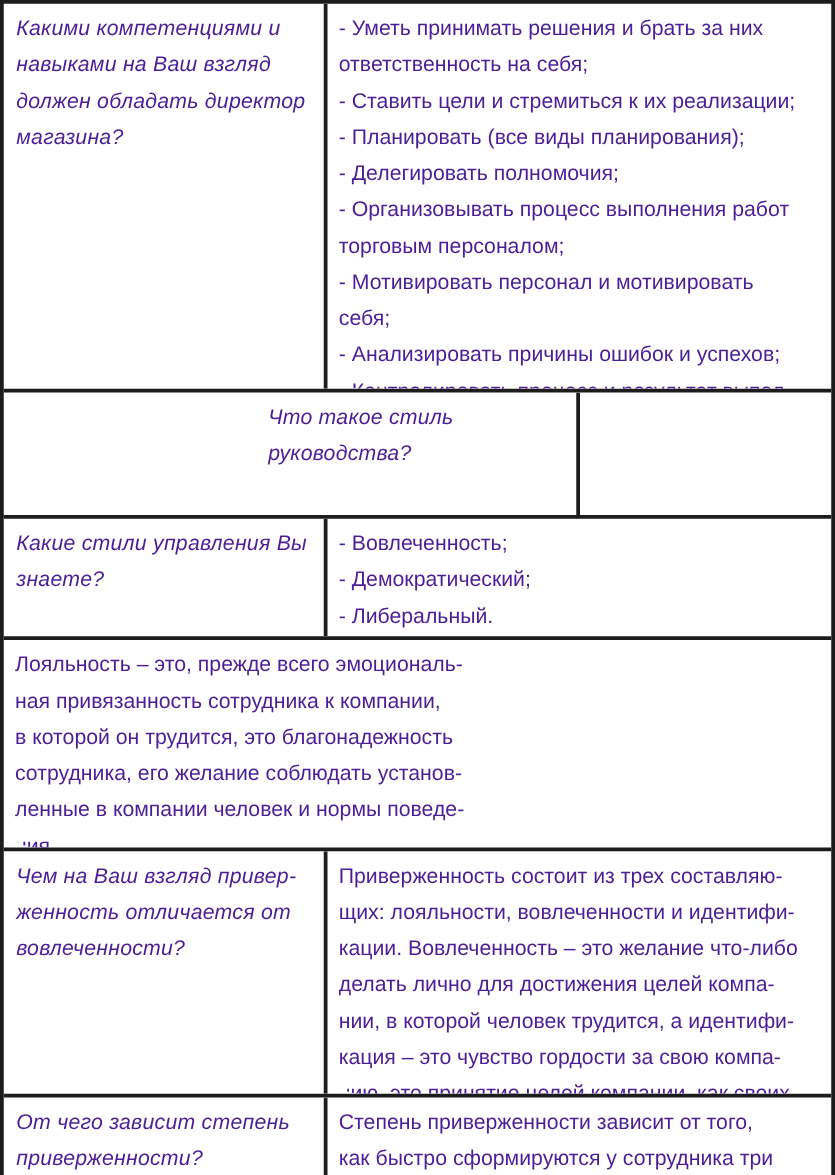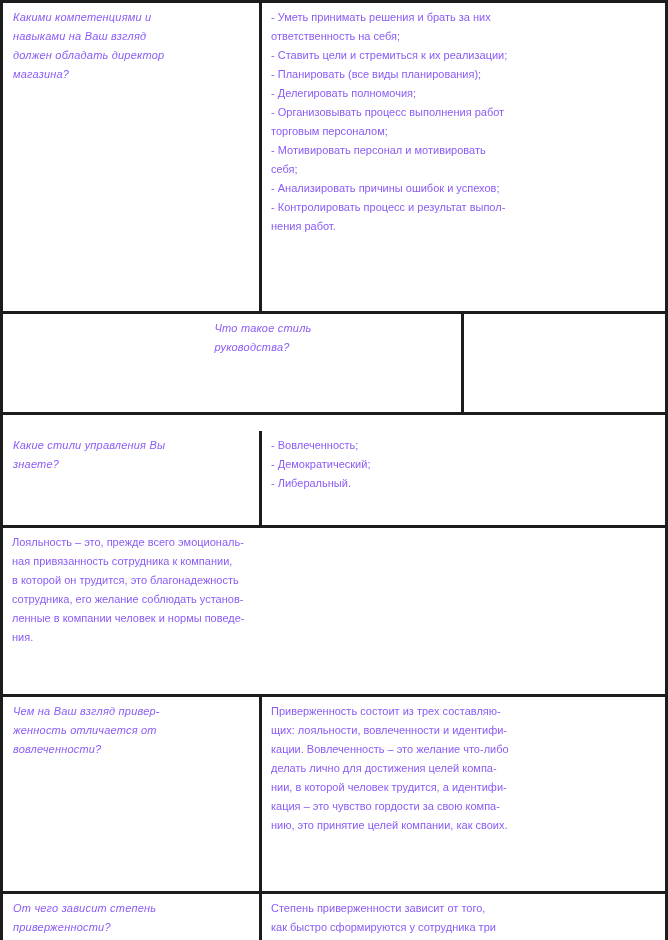--- a/index.html
+++ b/index.html
@@ -27,42 +27,42 @@
     display: flex;
     border-bottom: 3px solid #1c1c1c;
     overflow: hidden;
   }
   .qa-row:last-child {
     border-bottom: none;
   }
   .cell {
     overflow: hidden;
     box-sizing: border-box;
-    color: #8b5cf6;
-    font-size: 11px;
-    line-height: 19px;
+    color: #4c1d95;
+    font-size: 17px;
+    line-height: 29px;
     white-space: pre;
   }
   .q-cell {
     width: 259px;
     flex: 0 0 259px;
     border-right: 3px solid #1c1c1c;
     padding: 5px 6px 4px 10px;
     font-style: italic;
     letter-spacing: 0.2px;
   }
   .a-cell {
     flex: 1 1 auto;
     padding: 5px 6px 4px 9px;
     border-radius: 25px;
   }
   
   .r0 { height: 308px; }
   .r1 { height: 98px; justify-content: center; }
-  .r2 { height: 94px; margin-top: 16px; }
+  .r2 { height: 94px; }
   .r3 { height: 166px; }
   .r4 { height: 194px; }
   .r5 { height: 74px; }
 </style>
 </head>
 <body>
 
 <div class="page">
   <div class="qa-table">
 

